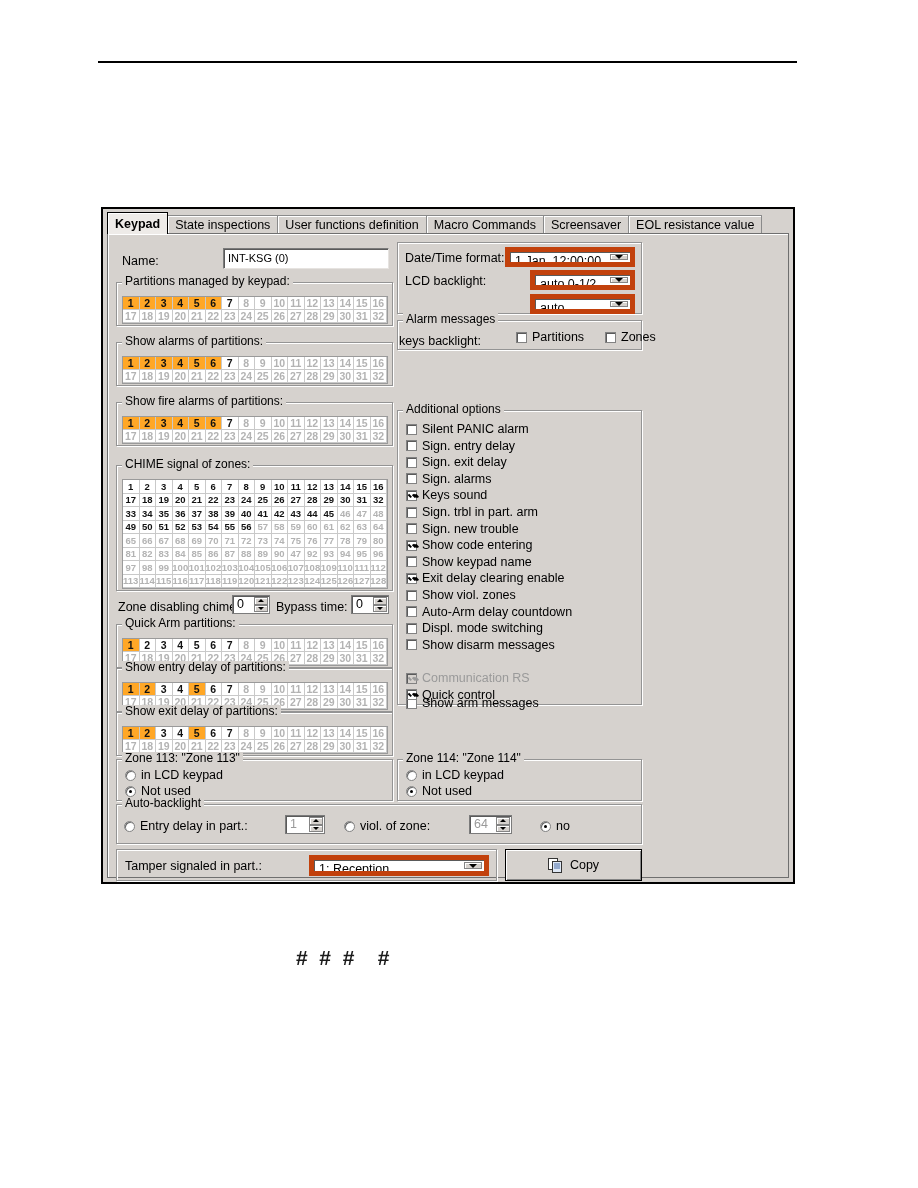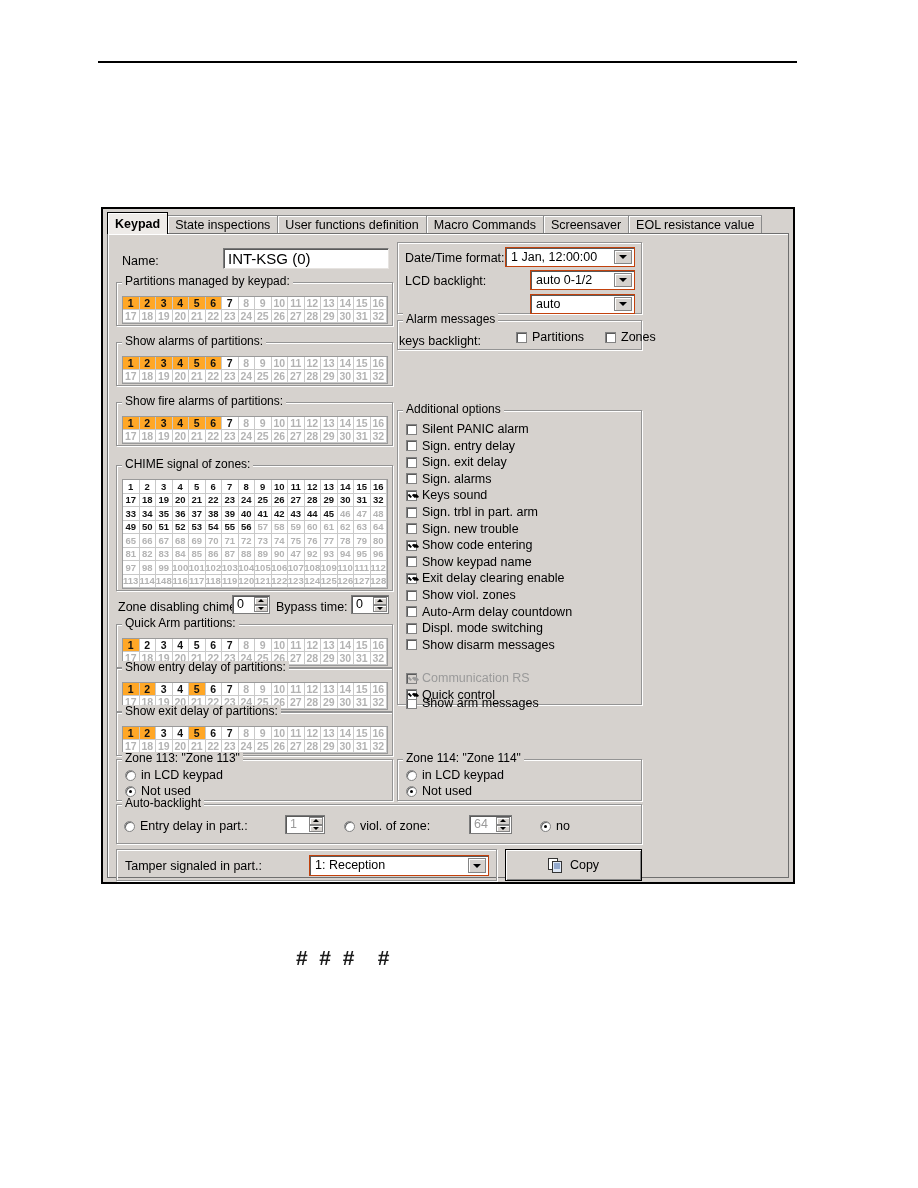--- a/index.html
+++ b/index.html
@@ -66,26 +66,26 @@
   .gbox > .legend{
     position:absolute;left:5px;top:-8px;background:#d6d2ce;
     padding:0 3px;font-size:12px;color:#000;white-space:nowrap;line-height:12px;text-align:right;
   }
   .lbl{position:absolute;font-size:12.5px;color:#000;white-space:nowrap;}
 
   .tbox{
     position:absolute;background:#fff;border:1px solid #7b7b7b;
     border-right-color:#e6e3e0;border-bottom-color:#e6e3e0;
     box-shadow:inset 1px 1px 0 #5a5a5a;
-    font-size:15px;color:#000;box-sizing:border-box;
+    font-size:11px;color:#000;box-sizing:border-box;
     padding-left:4px;white-space:nowrap;overflow:hidden;
   }
 
   .combo{
-    position:absolute;background:#fff;border:1px solid #c2410c;
+    position:absolute;background:#fff;border:5px solid #c2410c;
     box-shadow:inset 1px 1px 0 #5a5a5a;
     font-size:12.5px;color:#000;box-sizing:border-box;
     padding-left:5px;white-space:nowrap;overflow:hidden;
   }
   .combo .arrowbtn{
     position:absolute;right:2px;top:2px;bottom:2px;width:16px;
     background:#d6d2ce;border:1px solid #848484;
     box-shadow:inset 1px 1px 0 #fff;
     display:flex;align-items:center;justify-content:center;
   }
@@ -445,21 +445,21 @@
             <div class="gcell">107</div>
             <div class="gcell">108</div>
             <div class="gcell">109</div>
             <div class="gcell">110</div>
             <div class="gcell">111</div>
             <div class="gcell">112</div>
           </div>
           <div class="grow">
             <div class="gcell">113</div>
             <div class="gcell">114</div>
-            <div class="gcell">148</div>
+            <div class="gcell">115</div>
             <div class="gcell">116</div>
             <div class="gcell">117</div>
             <div class="gcell">118</div>
             <div class="gcell">119</div>
             <div class="gcell">120</div>
             <div class="gcell">121</div>
             <div class="gcell">122</div>
             <div class="gcell">123</div>
             <div class="gcell">124</div>
             <div class="gcell">125</div>

